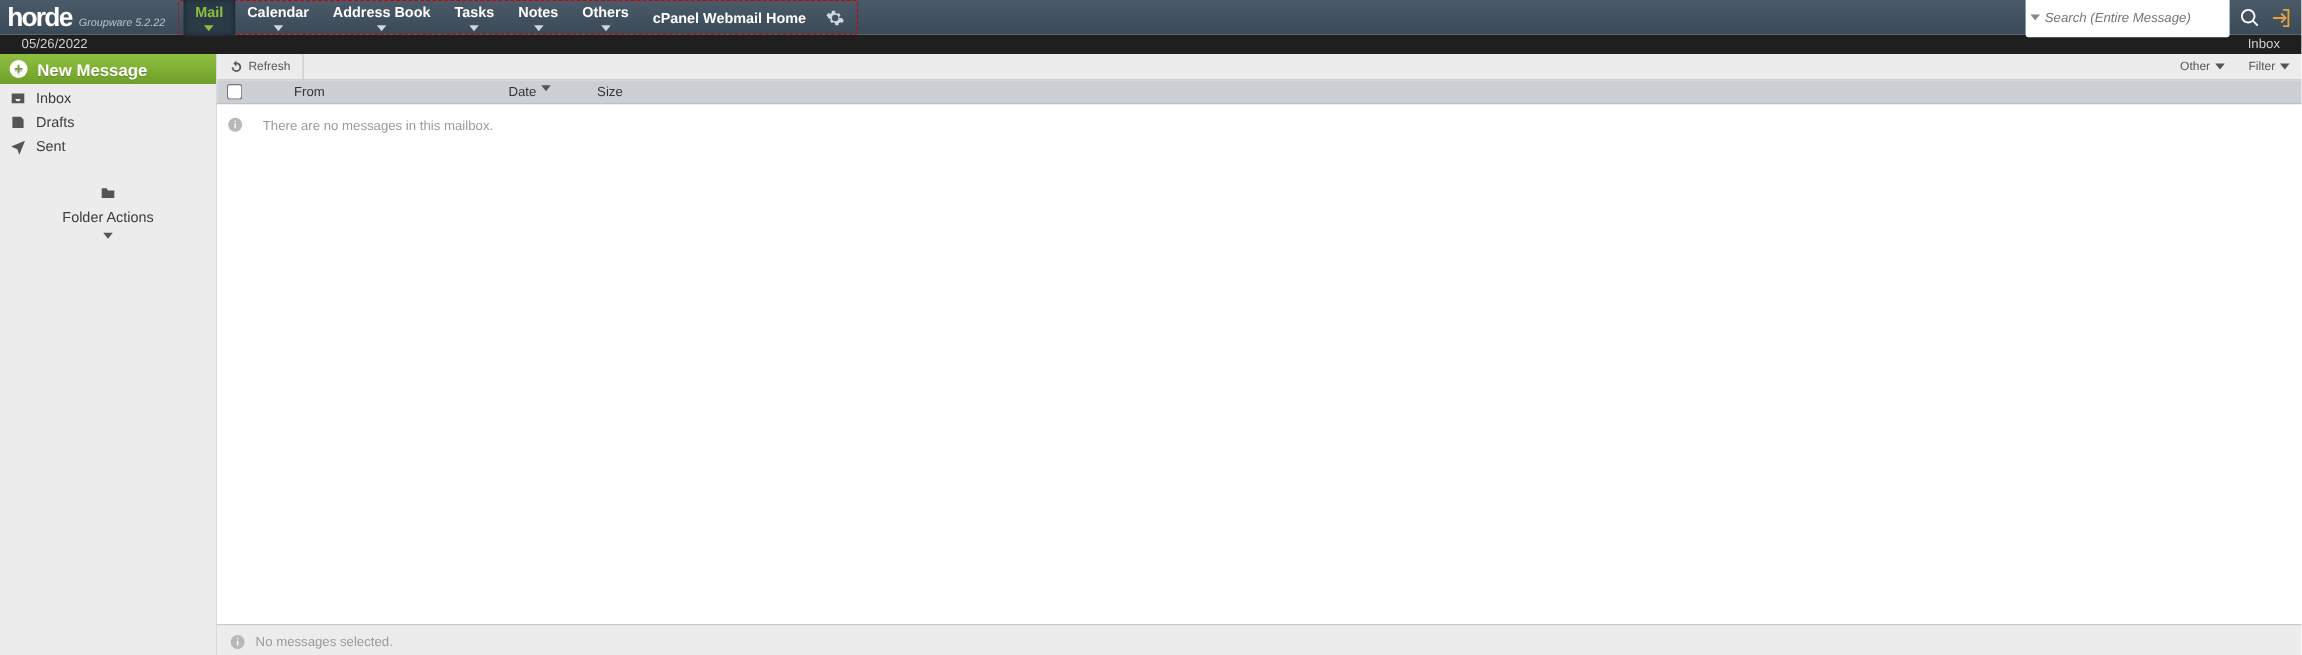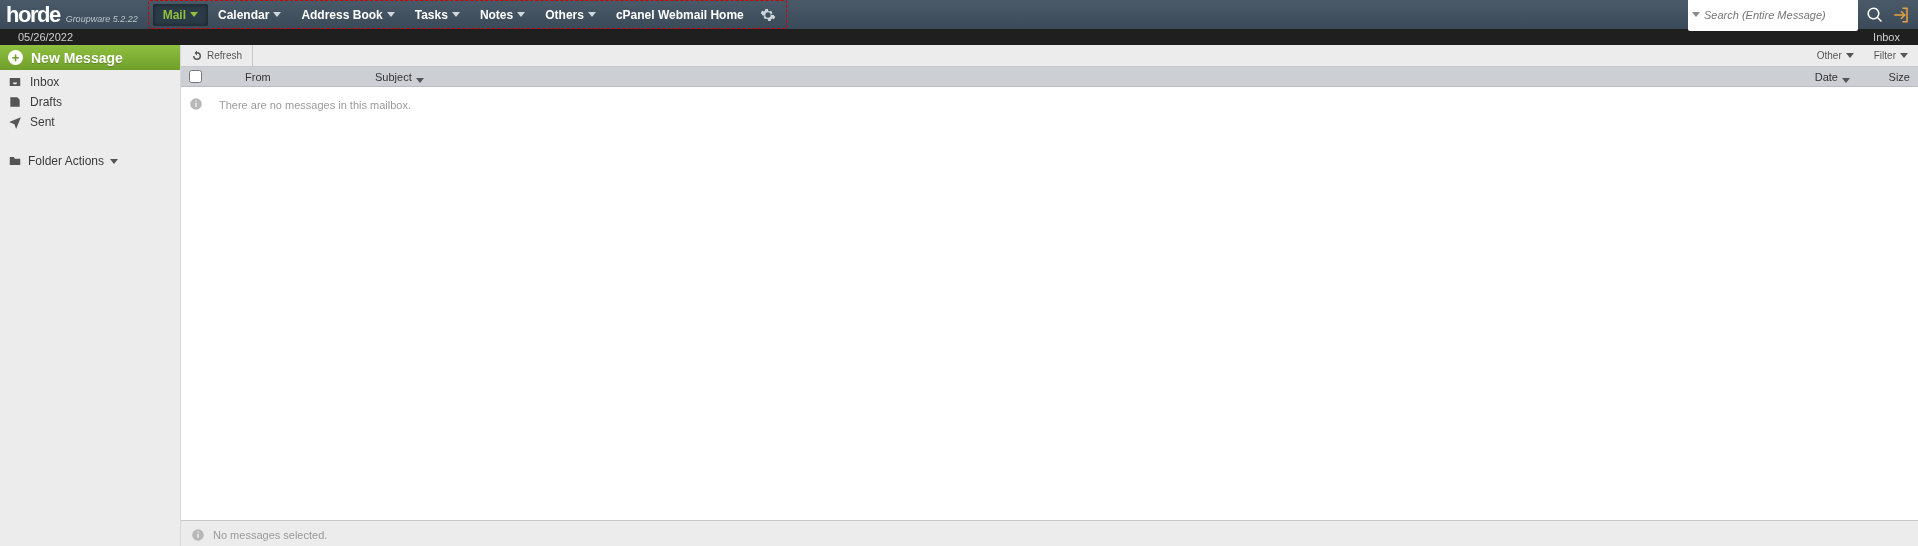--- a/index.html
+++ b/index.html
@@ -5,21 +5,21 @@
 * { margin: 0; padding: 0; box-sizing: border-box; font-family: Arial, Helvetica, sans-serif; }
 html, body { width: 100%; height: 100%; background: #fff; }
 
 
 .topbar { display: flex; align-items: center; height: 29px; background: linear-gradient(#4a5a68, #3a4a58); color: #fff; position: relative; }
 .brand { display: flex; align-items: baseline; gap: 6px; padding: 0 10px 0 6px; }
 .brand-logo { font-family: Arial, sans-serif; font-weight: 700; font-size: 22px; letter-spacing: -1.5px; color: #fff; }
 .brand-sub { font-style: italic; font-size: 9px; color: #bcc5cd; }
 
 .menus { display: flex; align-items: center; height: 100%; border: 1px dashed #c00; border-radius: 2px; padding: 0 4px; }
-.menu-item { display: flex; align-items: center; gap: 4px; padding: 4px 10px; font-size: 12px; font-weight: 700; color: #fff; cursor: pointer; white-space: nowrap; }
+.menu-item { display: flex; align-items: center; gap: 4px; padding: 4px 10px; font-size: 12px; font-weight: 700; color: #fff; cursor: pointer; white-space: nowrap; flex-direction: column; }
 .menu-item.active { background: #2a3a46; color: #8fbf3f; box-shadow: inset 0 0 4px rgba(0,0,0,.5); border-radius: 2px; }
 .caret-down { display:inline-block; width:0; height:0; border-left:4px solid transparent; border-right:4px solid transparent; border-top:5px solid #d0d7dd; }
 .menu-item.active .caret-down { border-top-color:#8fbf3f; }
 
 .topbar-right { margin-left: auto; display: flex; align-items: center; gap: 8px; padding-right: 8px; height:100%; }
 .search-wrap { display:flex; align-items:center; background:#fff; border-radius:2px; height:19px; padding:16px 4px; gap:4px; }
 .search-caret { width:0;height:0;border-left:4px solid transparent;border-right:4px solid transparent;border-top:5px solid #888; }
 .search-input { border:none; outline:none; font-style: italic; font-size:11px; color:#888; width:150px; height:17px; }
 .icon-btn { display:flex; align-items:center; justify-content:center; cursor:pointer; }
 
@@ -36,36 +36,36 @@
 .main { display:flex; height: calc(100% - 43px); }
 
 
 .sidebar { width:181px; background:#ececec; display:flex; flex-direction:column; font-size:12px; color:#333; border-right:1px solid #d8d8d8; }
 .new-msg { display:flex; align-items:center; gap:8px; height:25px; background: linear-gradient(#8fbf3f,#6f9f2a); color:#fff; font-weight:700; font-size:14px; padding:0 8px; cursor:pointer; text-shadow:0 1px 0 rgba(0,0,0,.2); }
 .plus-circle { width:15px; height:15px; border-radius:50%; background:#fff; display:flex; align-items:center; justify-content:center; color:#6f9f2a; font-weight:700; font-size:13px; line-height:1; }
 
 .side-list { padding-top:2px; }
 .side-item { display:flex; align-items:center; gap:8px; padding:3px 8px; cursor:pointer; color:#3b3b3b; }
 .side-icon { width:14px; height:14px; fill:#555; flex:0 0 14px; }
-.folder-actions { display:flex; align-items:center; gap:6px; padding:4px 8px; cursor:pointer; color:#3b3b3b; margin-top:18px; margin-bottom:18px; }
+.folder-actions { display:flex; align-items:center; gap:6px; padding:4px 8px; cursor:pointer; color:#3b3b3b; margin-top:18px; margin-bottom:18px;flex-direction:column; }
 .small-caret { width:0;height:0;border-left:4px solid transparent;border-right:4px solid transparent;border-top:5px solid #555; }
 
 
 .content { flex:1; display:flex; flex-direction:column; background:#fff; min-width:0; }
 
 
 .toolbar { display:flex; align-items:center; height:22px; background:#ececec; border-bottom:1px solid #c8c8c8; font-size:10px; color:#555; }
 .tool-btn { display:flex; align-items:center; gap:4px; padding:0 10px; height:100%; cursor:pointer; border-right:1px solid #c8c8c8; }
 .tool-spacer { flex:1; }
 .tool-drop { display:flex; align-items:center; gap:4px; padding:0 10px; height:100%; cursor:pointer; }
 .refresh-svg { width:12px; height:12px; fill:#555; }
 
 
 .thead { display:flex; align-items:center; height:20px; background:#ccd0d4; font-size:11px; color:#333; border-bottom:1px solid #b8bcc0; }
-.th { display:flex; align-items:flex-end; gap:4px; padding:0 8px; }
+.th { display:flex; align-items:flex-start; gap:4px; padding:0 8px; }
 .th-check { width:28px; justify-content:center; }
 .th-check input { pointer-events:auto; }
 .th-flag { width:28px; }
 .th-from { width:130px; }
 .th-subject { flex:1; }
 .th-date { width:100px; justify-content:flex-end; }
 .th-size { width:60px; justify-content:flex-end; }
 
 
 .msg-area { flex:1; background:#fff; padding:10px 8px; font-size:11px; color:#9a9a9a; }
@@ -204,24 +204,20 @@
     </div>
 
     <div class="thead">
       <div class="th th-check">
         <input type="checkbox" style="">
       </div>
       <div class="th th-flag"></div>
       <div class="th th-from">
         <span>From</span>
       </div>
-      <div class="th th-subject">
-        <span>Subject</span>
-        <span class="small-caret"></span>
-      </div>
       <div class="th th-date">
         <span>Date</span>
         <span class="small-caret"></span>
       </div>
       <div class="th th-size">
         <span>Size</span>
       </div>
     </div>
 
     <div class="msg-area">

